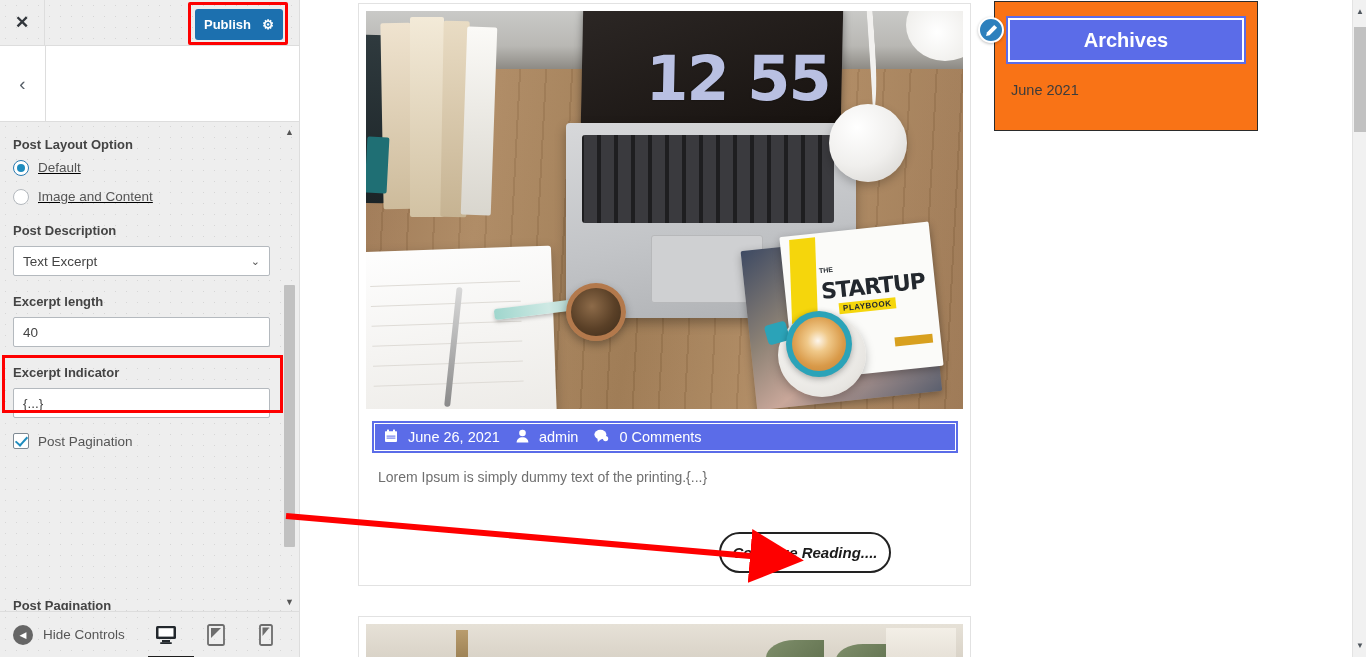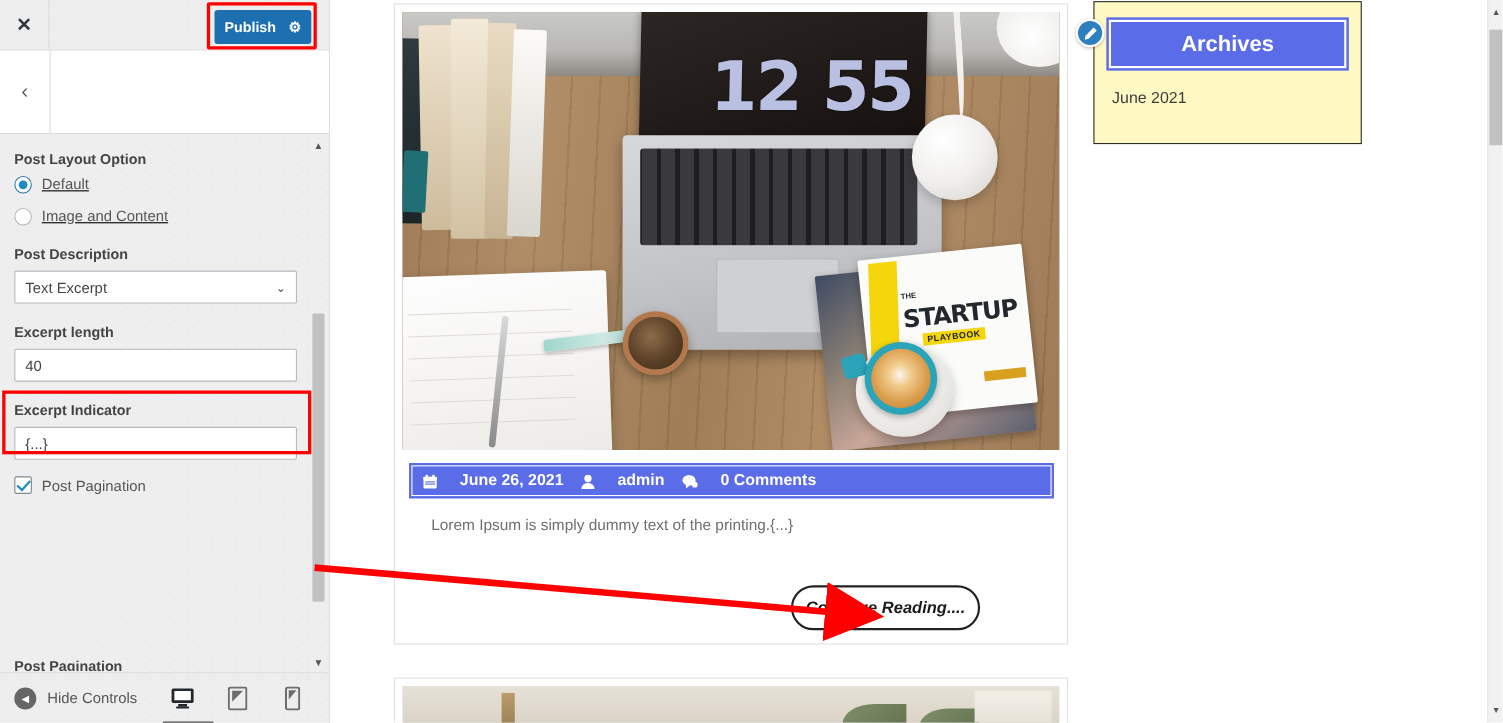--- a/index.html
+++ b/index.html
@@ -204,25 +204,25 @@
     display: flex; align-items: center;
     padding: 0 0 0 0;
   }
   .meta-inner {
     width: 100%; height: 100%;
     border: 1px solid #ffffff;
     display: flex; align-items: center;
     padding-left: 9px; gap: 16px;
   }
   .meta-item {
-    display: flex; align-items: flex-end; gap: 20px;
-    color: #ffffff; font-size: 14.5px; font-weight: 700;
+    display: flex; align-items: flex-start; gap: 10px;
+    color: #ffffff; font-size: 14.5px; font-weight: 400;
   }
   .excerpt {
-    margin: 16px 0 0 26px;
+    margin: 16px 0 0 12px;
     font-size: 14px; color: #6f6f6f;
   }
   .cr-btn {
     position: absolute; left: 418px; top: 532px;
     width: 172px; height: 41px;
     border: 2px solid #222222; border-radius: 21px;
     background: #ffffff;
     display: flex; align-items: center; justify-content: center;
     font-size: 15px; font-weight: bold; font-style: italic; color: #1b1b1b;
     cursor: pointer;
@@ -233,22 +233,22 @@
     background: #ffffff; border: 1px solid #e2e2e2; padding: 7px;
   }
   .post-thumb2 {
     width: 597px; height: 46px; overflow: hidden; position: relative;
     background: #d8d2c8;
   }
 
   
   .widget {
     position: absolute; left: 693px; top: 1px;
-    width: 244px; height: 130px;
-    border: 1px solid #2b2b2b; background: #fef9c3;
+    width: 264px; height: 130px;
+    border: 1px solid #2b2b2b; background: #f97316;
   }
   .widget-head {
     margin: 14px 11px 0 11px;
     height: 48px; background: #5b6ce8; border: 2px solid #5b6ce8;
     display: flex; align-items: center; justify-content: center;
   }
   .widget-head-inner {
     width: 100%; height: 100%; border: 2px solid #ffffff;
     display: flex; align-items: center; justify-content: center;
     color: #ffffff; font-size: 20px; font-weight: bold;

